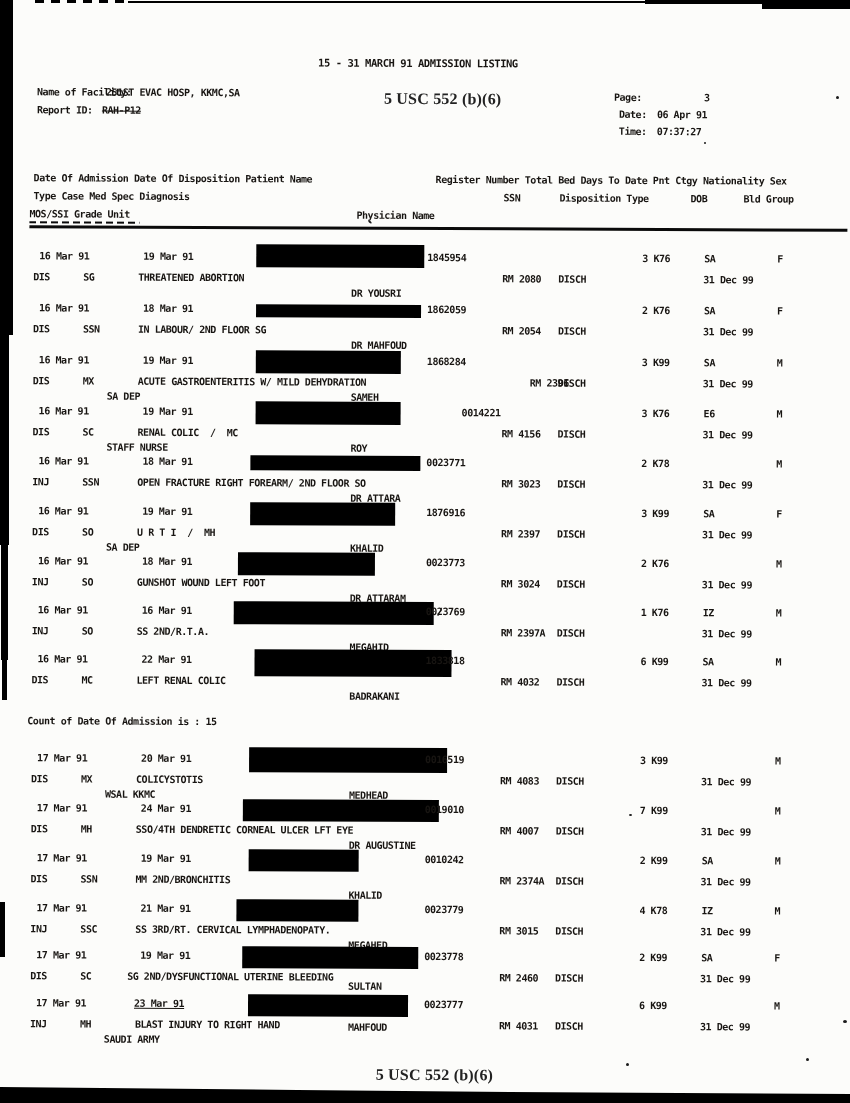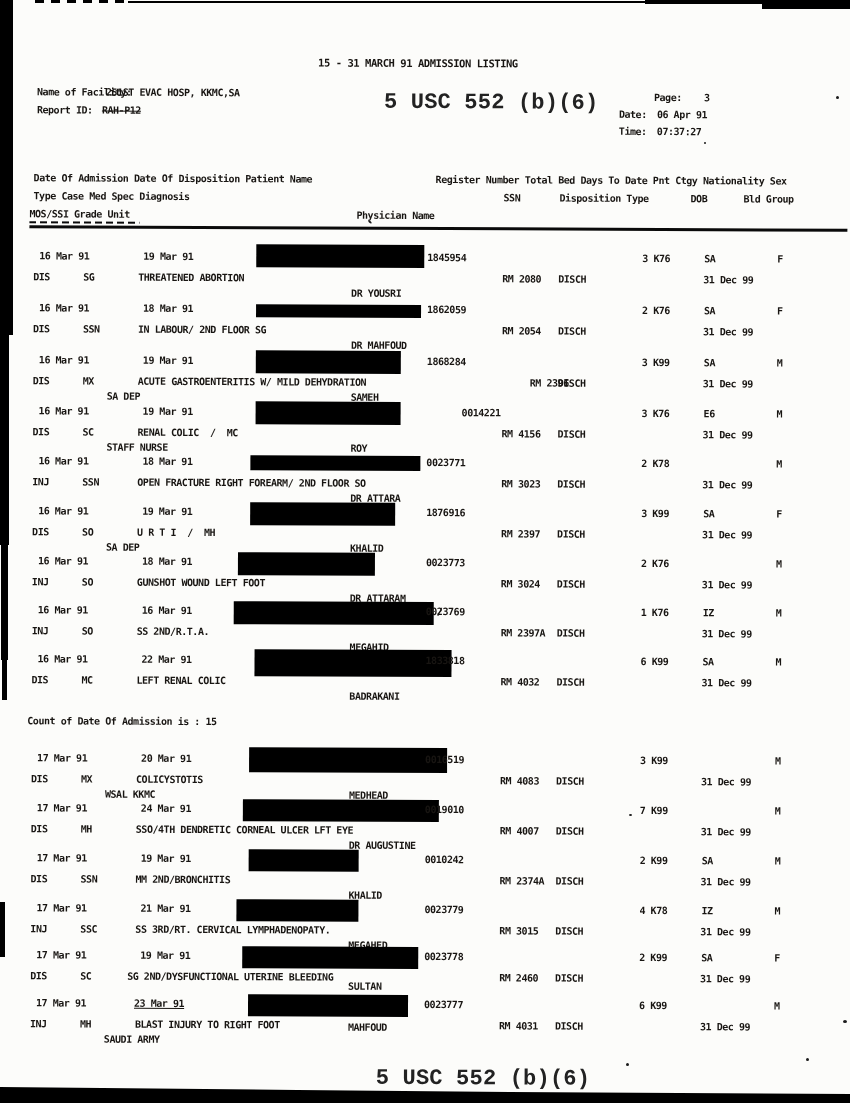--- a/index.html
+++ b/index.html
@@ -1,21 +1,21 @@
 <!DOCTYPE html>
 <html><head>
 <meta charset="utf-8">
 <style>
   html,body{margin:0;padding:0;background:#e8e8e8;}
   .page{position:relative;width:850px;height:1103px;margin:0 auto;background:#fcfcfa;overflow:hidden;
         font-family:"DejaVu Sans Mono",monospace;}
   .doc{position:absolute;inset:0;transform:rotate(0.25deg);transform-origin:50% 50%;}
   .t{position:absolute;font:bold 10px "DejaVu Sans Mono",monospace;letter-spacing:-0.45px;
      color:#181512;white-space:pre;line-height:10px;}
-  .stamp{position:absolute;font-family:Liberation Mono, monospace;font-size:22px;font-weight:700;
+  .stamp{position:absolute;font-family:Liberation Serif, serif;font-size:16px;font-weight:700;
          color:#222;letter-spacing:0.2px;white-space:pre;}
   .strike{text-decoration:line-through;}
   .bar{position:absolute;background:#000;}
   .artifact{position:absolute;background:#000;}
   .speck{position:absolute;background:#1a1a1a;border-radius:50%;}
   .rule{position:absolute;background:#0a0a0a;}
   .dashrule{position:absolute;background:repeating-linear-gradient(90deg,#0a0a0a 0 7px,transparent 7px 11px);}
 </style>
 </head>
 <body>
@@ -26,21 +26,21 @@
 
     <div class="t" style="left:316px;top:58px;font-size:10.5px;">15 - 31 MARCH 91 ADMISSION LISTING</div>
 
     <div class="t" style="left:35px;top:89px;">Name of Facility:</div>
     <div class="t" style="left:104px;top:89px;">251ST EVAC HOSP, KKMC,SA</div>
     <div class="t" style="left:35px;top:107px;">Report ID:</div>
     <div class="t strike" style="left:100px;top:107px;">RAH-P12</div>
 
     <div class="stamp" style="left:382px;top:90px;">5 USC 552 (b)(6)</div>
 
-    <div class="t" style="left:652px;top:92px;">Page:</div>
+    <div class="t" style="left:612px;top:92px;">Page:</div>
     <div class="t" style="left:702px;top:92px;">3</div>
     <div class="t" style="left:617px;top:109px;">Date:</div>
     <div class="t" style="left:655px;top:109px;">06 Apr 91</div>
     <div class="t" style="left:617px;top:126px;">Time:</div>
     <div class="t" style="left:655px;top:126px;">07:37:27</div>
 
     <div class="t" style="left:32px;top:175px;">Date Of Admission Date Of Disposition Patient Name</div>
     <div class="t" style="left:434px;top:175px;">Register Number Total Bed Days To Date Pnt Ctgy Nationality Sex</div>
     <div class="t" style="left:32px;top:193px;">Type Case Med Spec Diagnosis</div>
     <div class="t" style="left:502px;top:193px;">SSN</div>
@@ -252,21 +252,21 @@
         <div class="t" style="left: 702px; top: 973px;">31 Dec 99</div>
         <div class="t" style="left: 350px; top: 988px; margin-top: 35px;">MAHFOUD</div>
         <div class="t" style="left: 38px; top: 1000px;">17 Mar 91</div>
         <div class="t" style="left: 136px; top: 1000px; text-decoration: underline;">23 Mar 91</div>
         <div class="bar" style="left: 250px; top: 995px; width: 160px; height: 22px;"></div>
         <div class="t" style="left: 426px; top: 1000px;">0023777</div>
         <div class="t" style="left: 641px; top: 1000px;">6 K99</div>
         <div class="t" style="left: 776px; top: 1000px;">M</div>
         <div class="t" style="left: 32px; top: 1021px;">INJ</div>
         <div class="t" style="left: 82px; top: 1021px;">MH</div>
-        <div class="t" style="left: 137px; top: 1021px;">BLAST INJURY TO RIGHT FOOT</div>
+        <div class="t" style="left: 137px; top: 1021px;">BLAST INJURY TO RIGHT HAND</div>
         <div class="t" style="left: 501px; top: 1021px;">RM 4031</div>
         <div class="t" style="left: 557px; top: 1021px;">DISCH</div>
         <div class="t" style="left: 702px; top: 1021px;">31 Dec 99</div>
         <div class="t" style="left: 106px; top: 1036px;">SAUDI ARMY</div>
         <div class="t" style="left: 350px; top: 982px;">SULTAN</div>
       </div>
 
     <div class="t" style="left:28px;top:718px;">Count of Date Of Admission is : 15</div>
 
     <div class="stamp" style="left:378px;top:1066px;">5 USC 552 (b)(6)</div>

